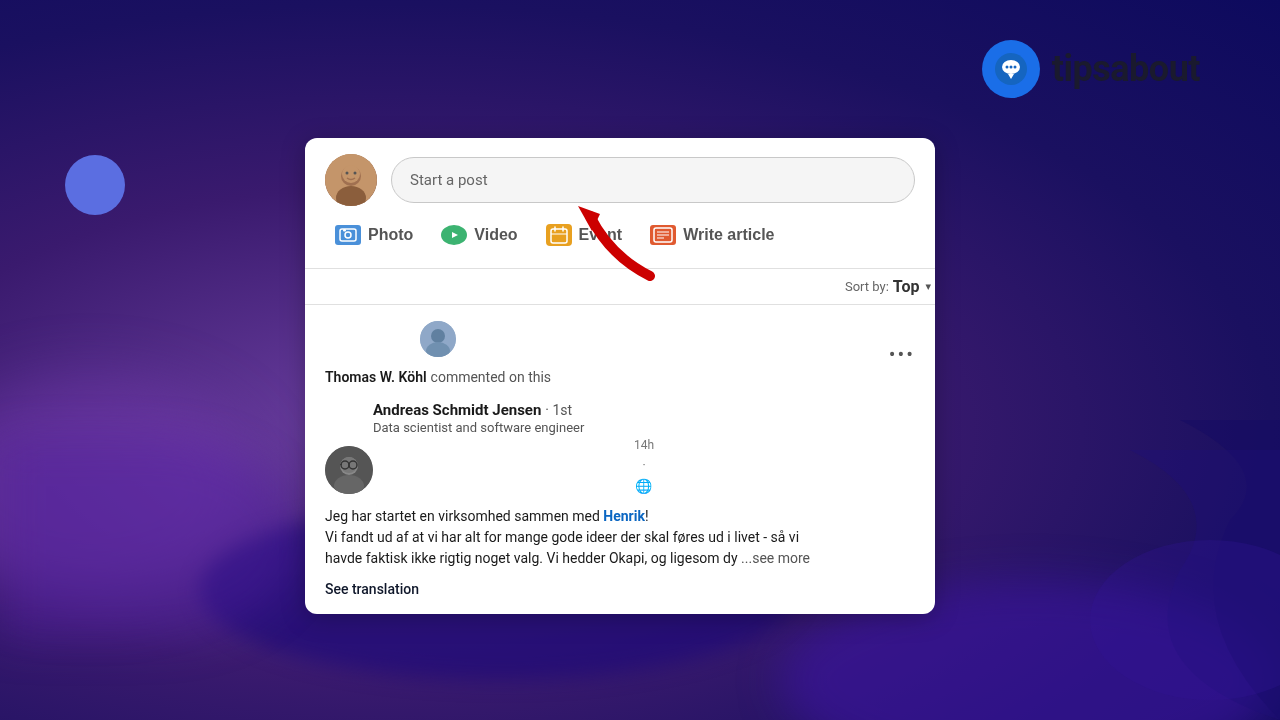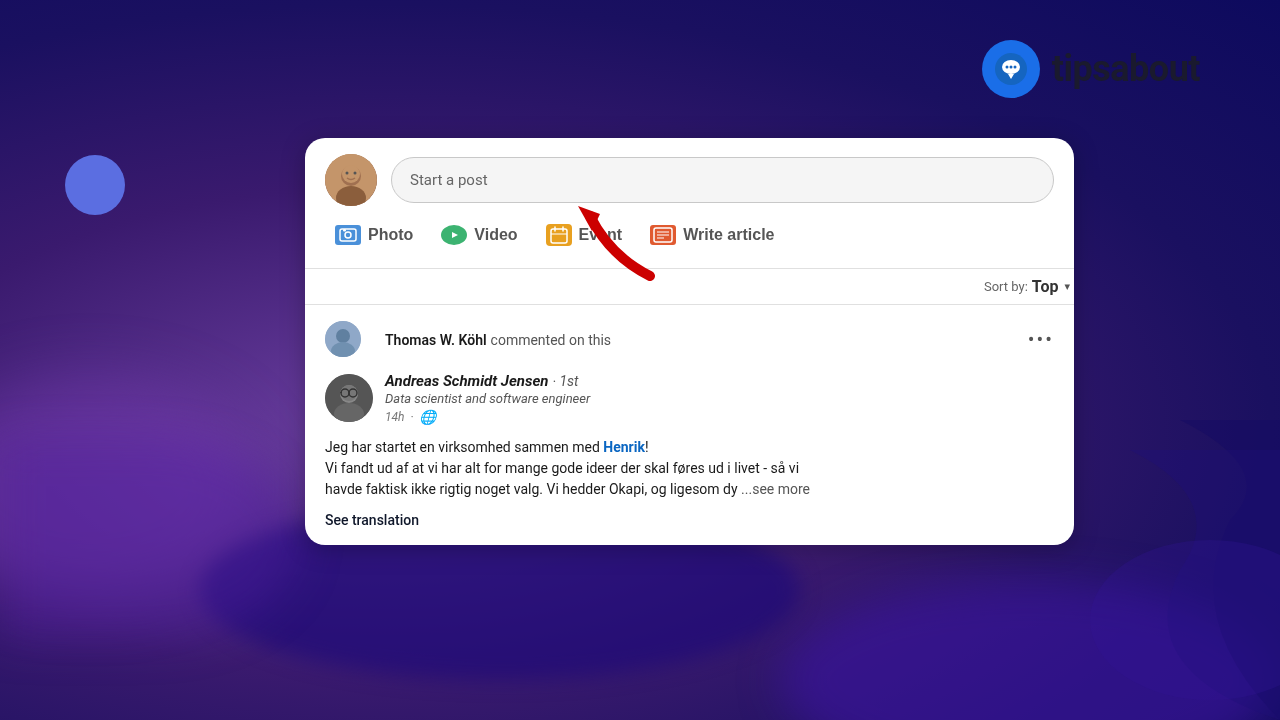--- a/index.html
+++ b/index.html
@@ -100,23 +100,23 @@
       font-weight: 700;
       color: #1a1a2e;
       letter-spacing: -0.5px;
     }
 
     
     .card-container {
       position: absolute;
       top: 138px;
       left: 305px;
-      width: 769px;
+      width: 630px;
       background: #ffffff;
-      border-radius: 20px;
+      border-radius: 12px;
       box-shadow: 0 4px 24px rgba(0,0,0,0.25);
       z-index: 10;
       overflow: hidden;
     }
 
     
     .post-creator {
       padding: 16px 20px 0 20px;
       display: flex;
       align-items: center;
@@ -265,21 +265,22 @@
     .commentor-row {
       display: flex;
       align-items: center;
       justify-content: space-between;
       margin-bottom: 14px;
     }
 
     .commentor-info {
       display: flex;
       align-items: center;
-      gap: 24px;
+      gap: 10px;
+      flex-direction: column;
     }
 
     .commentor-avatar {
       width: 36px;
       height: 36px;
       border-radius: 50%;
       background: linear-gradient(135deg, #8fa8c8 0%, #a0b8d0 100%);
       overflow: hidden;
     }
 
@@ -297,24 +298,22 @@
     .three-dots {
       font-size: 20px;
       color: #555;
       letter-spacing: 2px;
       cursor: pointer;
     }
 
     
     .post-author-row {
       display: flex;
-      align-items: center;
-      gap: 12px;
+      align-items: flex-end;
       margin-bottom: 12px;
-      font-style: italic;
     }
 
     .post-author-avatar {
       width: 48px;
       height: 48px;
       border-radius: 50%;
       background: linear-gradient(135deg, #555 0%, #888 100%);
       overflow: hidden;
       flex-shrink: 0;
     }
@@ -338,20 +337,21 @@
       font-size: 13px;
       color: #555;
       margin-top: 1px;
     }
 
     .post-meta {
       display: flex;
       align-items: center;
       gap: 6px;
       margin-top: 3px;
+      flex-direction: column;
     }
 
     .post-time {
       font-size: 12px;
       color: #777;
     }
 
     .globe-icon {
       font-size: 14px;
       color: #777;

